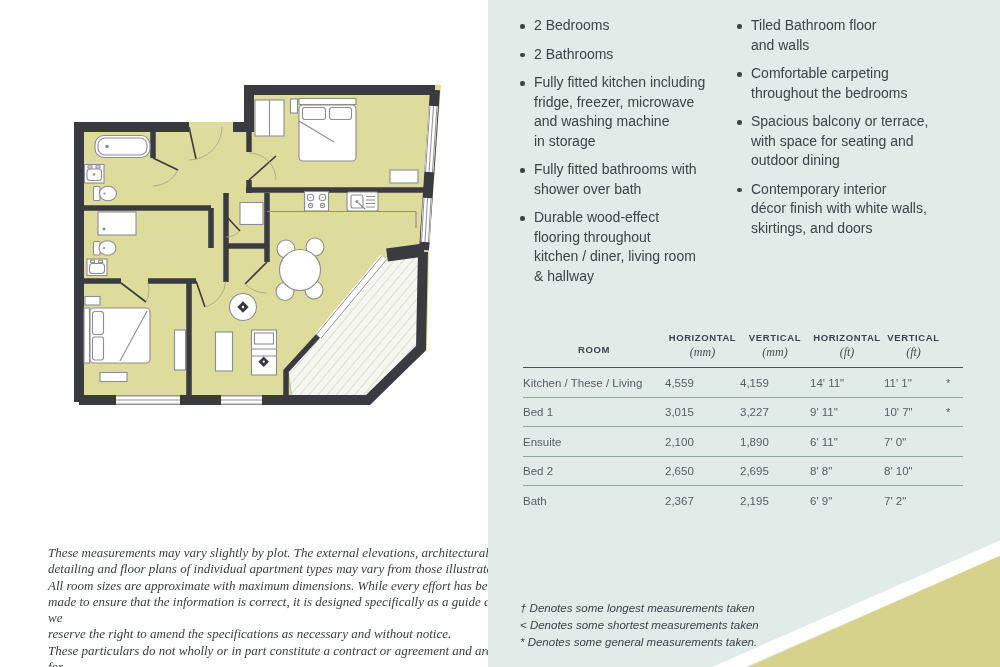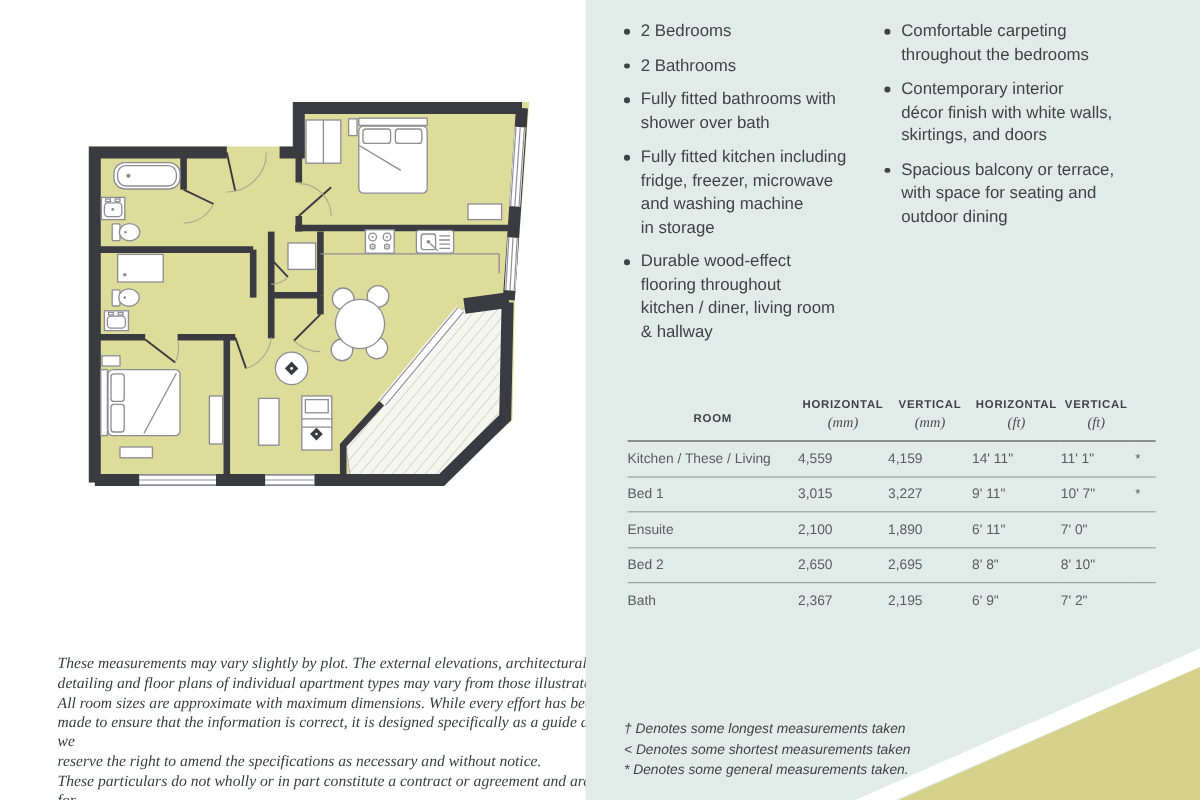--- a/index.html
+++ b/index.html
@@ -273,40 +273,42 @@
 All room sizes are approximate with maximum dimensions. While every effort has been
 made to ensure that the information is correct, it is designed specifically as a guide and we
 reserve the right to amend the specifications as necessary and without notice.
 These particulars do not wholly or in part constitute a contract or agreement and are for
 general guidance only. Images are indicative only.</div>
 
   <div class="panel">
     <ul class="features col1">
         <li>2 Bedrooms</li>
         <li>2 Bathrooms</li>
-        <li>Fully fitted bathrooms with
-shower over bath</li>
         <li>Fully fitted kitchen including
 fridge, freezer, microwave
 and washing machine
 in storage</li>
+        <li>Fully fitted bathrooms with
+shower over bath</li>
         <li>Durable wood-effect
 flooring throughout
 kitchen / diner, living room
 &amp; hallway</li>
       </ul>
     <ul class="features col2">
+        <li>Tiled Bathroom floor
+and walls</li>
         <li>Comfortable carpeting
 throughout the bedrooms</li>
+        <li>Spacious balcony or terrace,
+with space for seating and
+outdoor dining</li>
         <li>Contemporary interior
 décor finish with white walls,
 skirtings, and doors</li>
-        <li>Spacious balcony or terrace,
-with space for seating and
-outdoor dining</li>
       </ul>
 
     <div class="dims">
       <table>
         <colgroup>
           <col style="width:142px">
             <col style="width:75px">
             <col style="width:70px">
           <col style="width:74px">
             <col style="width:59px">

